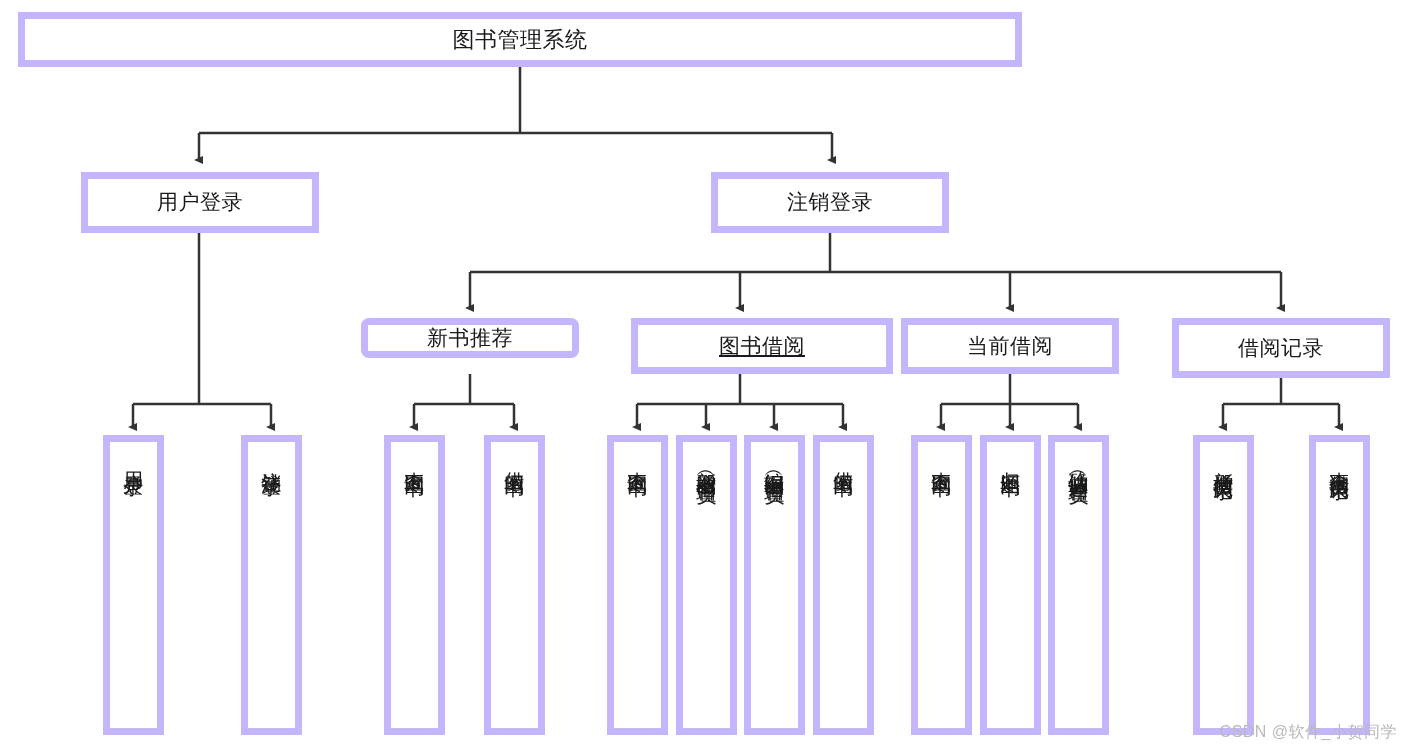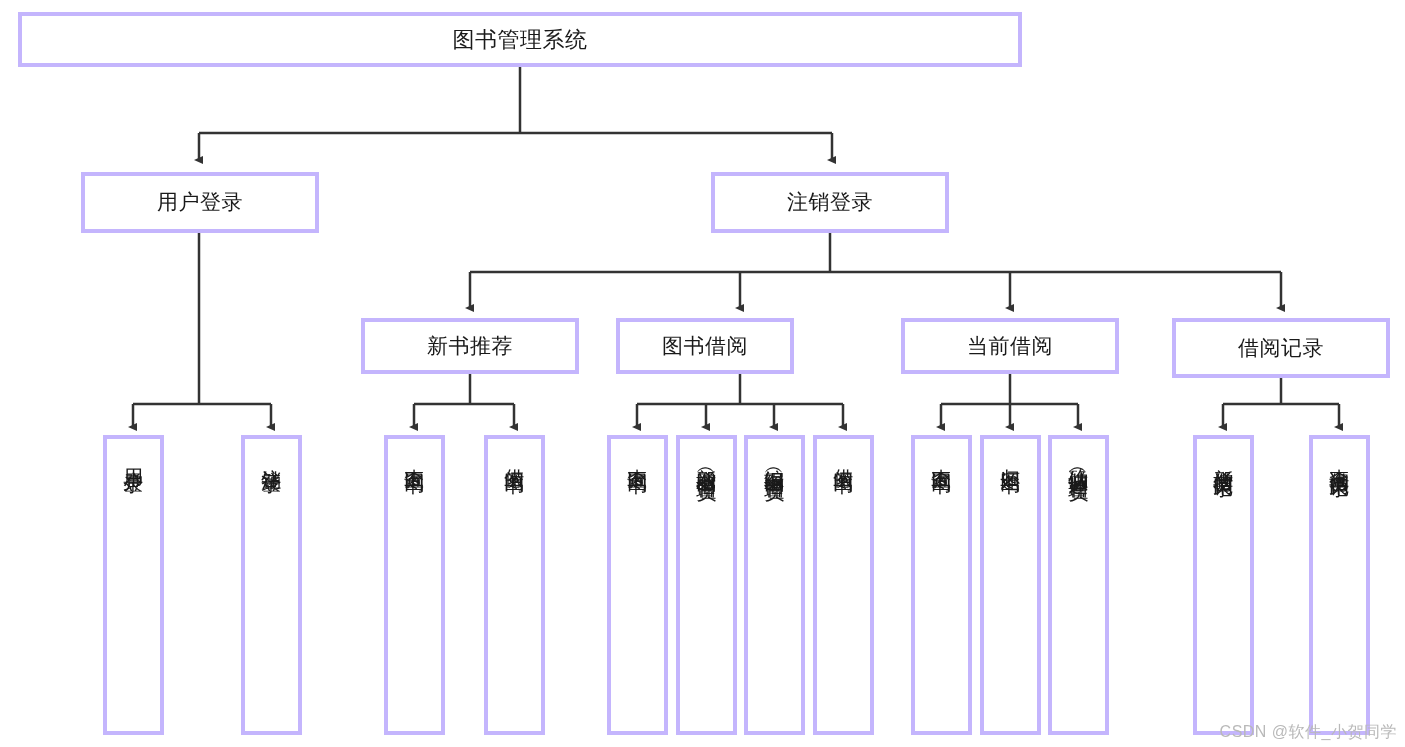--- a/index.html
+++ b/index.html
@@ -21,21 +21,21 @@
     position: absolute;
     left: 0;
     top: 0;
     width: 1405px;
     height: 747px;
     pointer-events: none;
   }
   .node {
     position: absolute;
     box-sizing: border-box;
-    border: 4px solid #c4b5fd;
+    border: 7px solid #c4b5fd;
     background: #ffffff;
     display: flex;
     align-items: center;
     justify-content: center;
     color: #1a1a1a;
   }
   .node .label {
     font-size: 21px;
     line-height: 1.15;
     letter-spacing: 0.5px;
@@ -125,24 +125,24 @@
     <span class="label">图书管理系统</span>
   </div>
 
   <div class="node lvl2" style="left:81px; top:172px; width:238px; height:61px;">
     <span class="label">用户登录</span>
   </div>
   <div class="node lvl2" style="left:711px; top:172px; width:238px; height:61px;">
     <span class="label">注销登录</span>
   </div>
 
-  <div class="node lvl3" style="left:361px; top:318px; width:218px; height:56px;">
+  <div class="node lvl3" style="left:361px; top:318px; width:218px; height:40px;border-radius:8px;">
     <span class="label">新书推荐</span>
   </div>
-  <div class="node lvl3" style="left:616px; top:318px; width:178px; height:56px;">
+  <div class="node lvl3" style="left:631px; top:318px; width:262px; height:56px;text-decoration:underline;">
     <span class="label">图书借阅</span>
   </div>
   <div class="node lvl3" style="left:901px; top:318px; width:218px; height:56px;">
     <span class="label">当前借阅</span>
   </div>
   <div class="node lvl3" style="left:1172px; top:318px; width:218px; height:60px;">
     <span class="label">借阅记录</span>
   </div>
 
   <div class="node vertical" style="left:103px; top:435px; width:61px; height:300px;">

